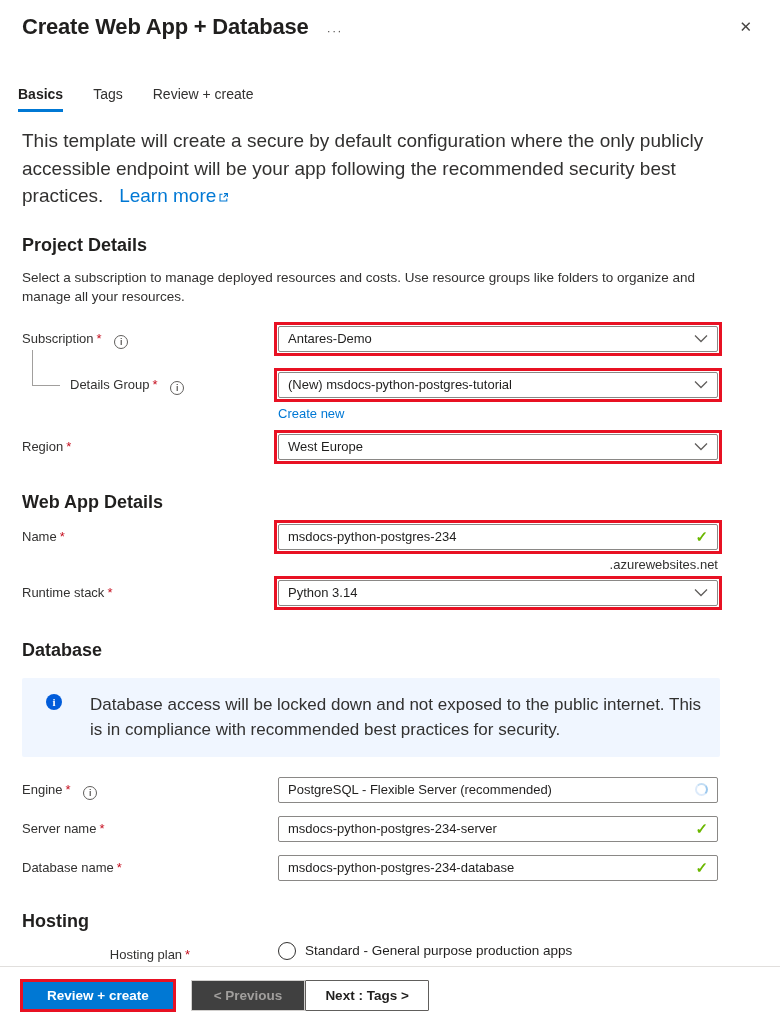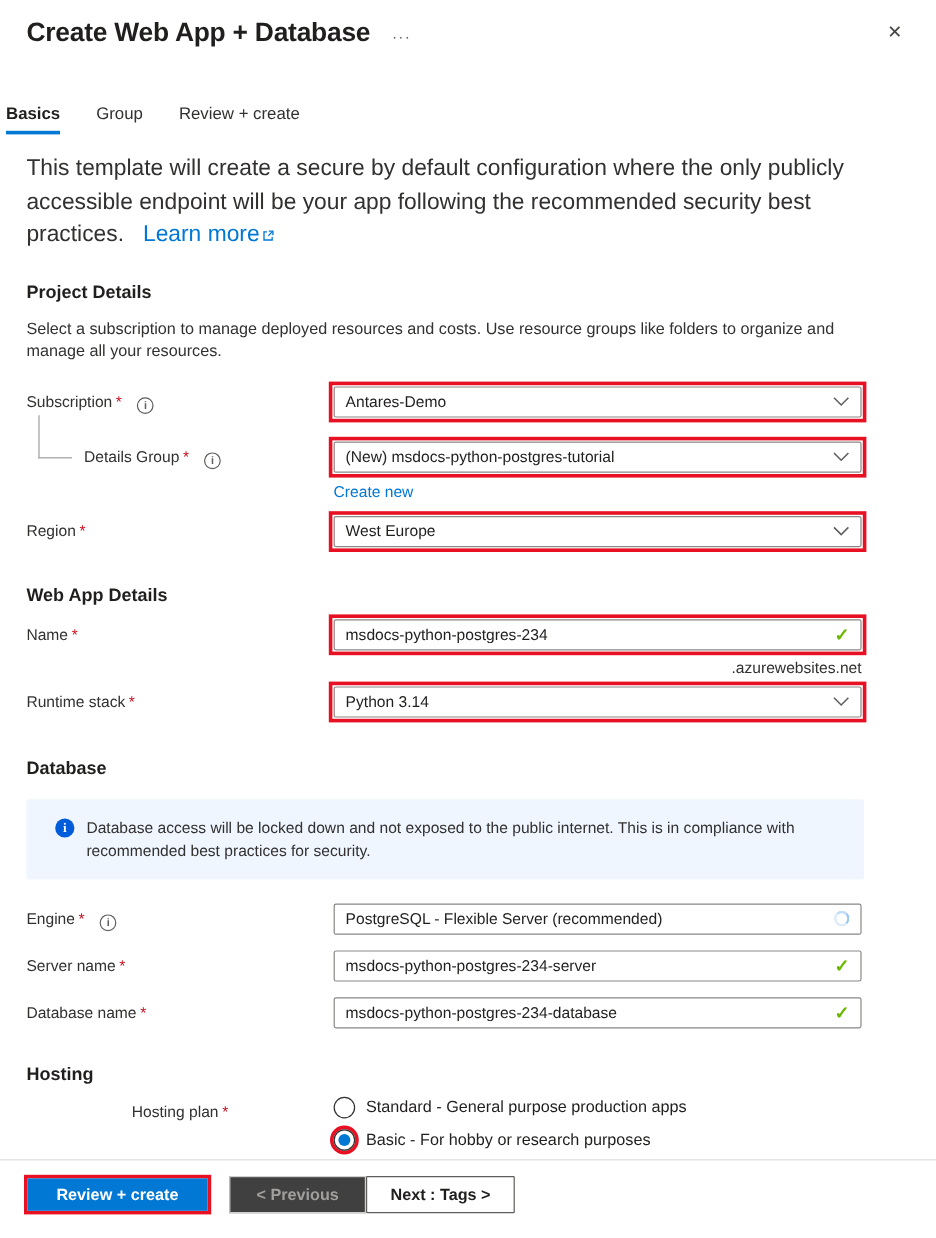--- a/index.html
+++ b/index.html
@@ -7,30 +7,30 @@
   body {
     width:780px; height:1032px; overflow:hidden; position:relative;
     background:#ffffff; color:#323130;
     font-family:"Liberation Sans", sans-serif; font-size:13px;
   }
   .header { display:flex; align-items:center; padding:14px 24px 0 22px; }
   .title { font-size:22px; font-weight:700; color:#201f1e; margin:0; letter-spacing:-0.2px; }
   .overflow-btn { margin-left:18px; color:#605e5c; font-size:13px; letter-spacing:1px; cursor:pointer; padding-top:6px; }
   .close-btn { margin-left:auto; color:#484644; font-size:15px; cursor:pointer; padding:2px 4px; }
 
-  .tabs { display:flex; gap:30px; padding:0 24px 0 5px; margin-top:46px; }
+  .tabs { display:flex; gap:30px; padding:0 24px 0 18px; margin-top:46px; }
   .tab { font-size:14px; color:#323130; padding-bottom:7px; cursor:pointer; }
   .tab.active { font-weight:700; color:#201f1e; border-bottom:3px solid #0078d4; }
 
   .page { padding:0 60px 0 22px; }
   .intro { margin-top:15px; font-size:19px; line-height:1.45; color:#323130; max-width:700px; }
   .link { color:#0078d4; text-decoration:none; cursor:pointer; }
   .extlink-icon { margin-left:2px; vertical-align:-1px; }
 
-  h2.section { font-size:15px; font-weight:700; color:#201f1e; margin:24px 0 0 0; }
+  h2.section { font-size:18px; font-weight:700; color:#201f1e; margin:24px 0 0 0; }
   .section-desc { margin-top:12px; font-size:13.5px; line-height:1.45; max-width:700px; }
 
   .row { display:flex; align-items:flex-start; margin-top:14px; }
   .label-col { width:256px; flex-shrink:0; padding-top:5px; font-size:13px; color:#323130; position:relative; }
   .field-col { width:440px; flex-shrink:0; position:relative; }
   .req { color:#c50f1f; margin-left:3px; }
   .info-i {
     display:inline-block; width:14px; height:14px; border:1px solid #605e5c; border-radius:50%;
     font-size:9px; line-height:12px; text-align:center; color:#605e5c; margin-left:9px;
     vertical-align:-2px; font-weight:700;
@@ -60,21 +60,21 @@
 
   .banner {
     margin-top:17px; background:#f0f6ff; border-radius:2px; display:flex; align-items:flex-start;
     padding:14px 16px 14px 14px; width:698px;
   }
   .banner-icon {
     width:16px; height:16px; border-radius:50%; background:#015cda; color:#fff; flex-shrink:0;
     font-size:11px; font-weight:700; text-align:center; line-height:16px; margin:2px 10px 0 10px;
     font-family:"Liberation Serif", serif;
   }
-  .banner-text { font-size:13px; line-height:1.5; max-width:620px; }
+  .banner-text { font-size:17px; line-height:1.5; max-width:620px;margin-left:18px; }
 
   .radio-row { display:flex; align-items:center; gap:9px; margin-bottom:9px; }
   .radio { width:18px; height:18px; border:1px solid #323130; border-radius:50%; background:#fff;
     display:flex; align-items:center; justify-content:center; flex-shrink:0; cursor:pointer; }
   .radio.sel::after { content:""; width:10px; height:10px; border-radius:50%; background:#0078d4; }
   .radio-annot { border:3px solid #e81123; border-radius:50%; display:inline-flex; margin:-3px; }
   .radio-label { font-size:13.5px; color:#201f1e; }
 
   .footer {
     position:absolute; left:0; right:0; bottom:0; height:66px; background:#fff;
@@ -96,21 +96,21 @@
 <body>
 
 <div class="header">
   <h1 class="title">Create Web App + Database</h1>
   <span class="overflow-btn">···</span>
   <span class="close-btn">✕</span>
 </div>
 
 <div class="tabs">
   <div class="tab active">Basics</div>
-  <div class="tab">Group</div>
+  <div class="tab">Tags</div>
   <div class="tab">Review + create</div>
 </div>
 
 <div class="page">
   <div class="intro">
     <span>This template will create a secure by default configuration where the only publicly accessible endpoint will be your app following the recommended security best practices.</span>
     <span>&nbsp;</span>
     <a class="link">Learn more</a><span class="extlink-icon"><svg width="11" height="11" viewBox="0 0 11 11">
           <path d="M4.5 2.2 H2 V9 H8.8 V6.5" fill="none" stroke="#0078d4" stroke-width="1.1"></path>
           <path d="M6 1.6 H9.4 V5" fill="none" stroke="#0078d4" stroke-width="1.1"></path>

